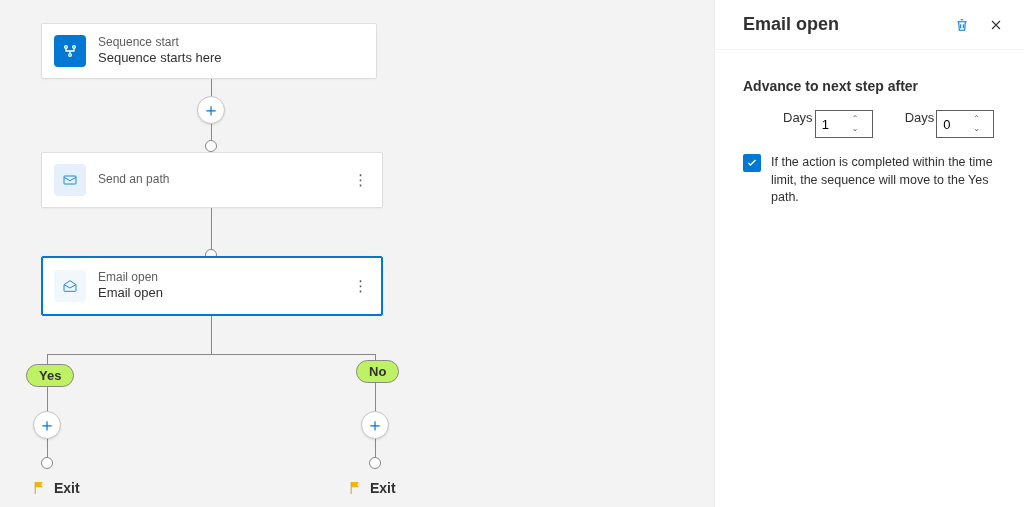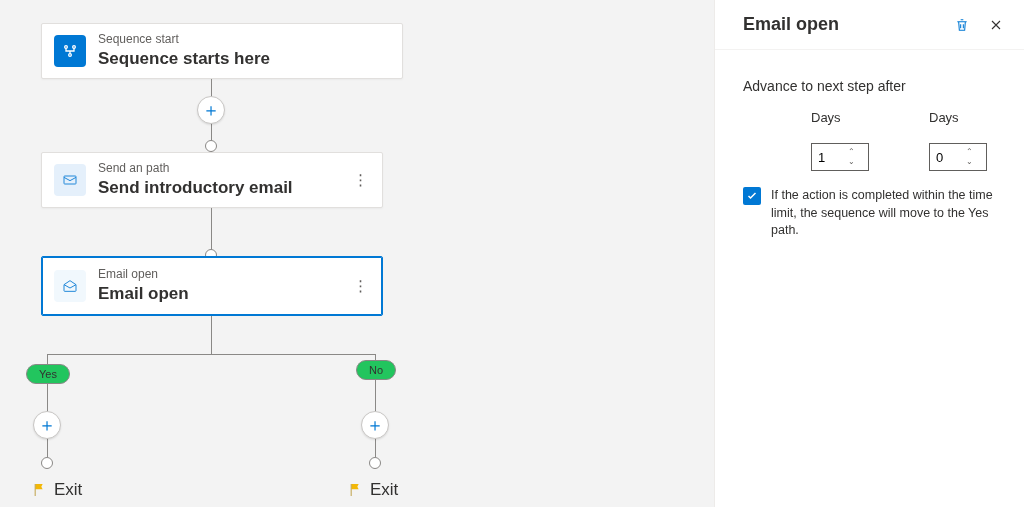--- a/index.html
+++ b/index.html
@@ -38,21 +38,21 @@
     border-radius: 4px;
     display: flex;
     align-items: center;
     justify-content: center;
     margin-right: 12px;
     flex-shrink: 0;
   }
   .icon-box.blue { background: #0078d4; color: #fff; }
   .icon-box.lightblue { background: #e5f0fb; color: #2188d9; }
   .card-text .sub { font-size: 12px; color: #605e5c; line-height: 1.3; }
-  .card-text .main { font-size: 17px; font-weight: 700; color: #323130; line-height: 1.3; }
+  .card-text .main { font-size: 13px; font-weight: 400; color: #323130; line-height: 1.3; }
   .dots {
     position: absolute;
     right: 10px;
     top: 50%;
     transform: translateY(-50%);
     color: #605e5c;
     font-size: 15px;
     cursor: pointer;
     padding: 4px;
   }
@@ -75,35 +75,35 @@
   }
   .node-circle {
     position: absolute;
     width: 12px; height: 12px;
     border-radius: 50%;
     background: #fff;
     border: 1.5px solid #8a8886;
   }
   .branch-label {
     position: absolute;
-    background: #22c55e;
+    background: #bef264;
     border: 1.5px solid #8a8886;
     border-radius: 14px;
     padding: 3px 12px;
-    font-size: 11px;
+    font-size: 13px;
     color: #323130;
-    font-weight: 400;
+    font-weight: 700;
   }
   .exit {
     position: absolute;
     display: flex;
     align-items: center;
     gap: 6px;
-    font-weight: 400;
-    font-size: 17px;
+    font-weight: 700;
+    font-size: 14px;
   }
   .flag-icon { width: 16px; height: 16px; color: #f2b706; }
 
   
   .panel {
     width: 310px;
     height: 507px;
     background: #fff;
     border-left: 1px solid #edebe9;
     display: flex;
@@ -115,23 +115,23 @@
     justify-content: space-between;
     padding: 14px 18px 14px 28px;
     border-bottom: 1px solid #f3f2f1;
   }
   .panel-header h2 { font-size: 18px; font-weight: 600; }
   .panel-header .actions { display: flex; gap: 14px; }
   .icon-btn { background: none; border: none; cursor: pointer; color: #605e5c; padding: 2px; display:flex;align-items:center;justify-content:center;}
   .icon-btn svg { width: 16px; height: 16px; }
   .icon-btn.close-x { color:#323130; }
   .panel-body { padding: 28px; }
-  .section-label { font-weight: 400; font-size: 14px; margin-bottom: 16px; }
+  .section-label { font-weight: 700; font-size: 14px; margin-bottom: 16px; }
   .field-row { display: flex; gap: 32px; padding-left: 40px; margin-bottom: 16px; }
-  .field-col { display: flex; flex-direction: column; gap: 18px; margin-left: 28px; }
+  .field-col { display: flex; flex-direction: row; gap: 2px; }
   .field-col label { font-size: 13px; color: #323130; }
   .spin-input {
     display: flex;
     align-items: center;
     border: 1px solid #605e5c;
     height: 28px;
     width: 58px;
   }
   .spin-input input {
     border: none;
@@ -168,21 +168,21 @@
     flex-shrink: 0;
     border-radius: 2px;
   }
   .chk-text { font-size: 12.5px; color: #323130; line-height: 1.4; }
 </style>
 </head>
 <body>
 
 <div class="canvas">
 
-  <div class="card" style="left:41px; top:23px; width:362px; height:56px;">
+  <div class="card" style="left:41px; top:23px; width:336px; height:56px;">
     <div class="icon-box blue">
       <svg viewBox="0 0 24 24" width="16" height="16" fill="none" stroke="#fff" stroke-width="2">
           <circle cx="6" cy="6" r="2"></circle>
           <circle cx="18" cy="6" r="2"></circle>
           <circle cx="12" cy="18" r="2"></circle>
           <path d="M6 8v4h12V8M12 12v4"></path>
         </svg>
     </div>
     <div class="card-text">
       <div class="sub">Sequence start</div>
@@ -196,21 +196,20 @@
 
   <div class="card" style="left:41px; top:152px; width:342px; height:56px;">
     <div class="icon-box lightblue">
       <svg viewBox="0 0 24 24" width="16" height="16" fill="none" stroke="#2188d9" stroke-width="1.5">
           <rect x="3" y="6" width="18" height="12" rx="1"></rect>
           <path d="M3 8l9 5 9-5"></path>
         </svg>
     </div>
     <div class="card-text">
       <div class="sub">Send an path</div>
-      <div class="main">Send introductory email</div>
     </div>
     <div class="dots">⋮</div>
   </div>
 
   <div class="vline" style="left:211px; top:208px; height:48px;"></div>
   <div class="node-circle" style="left:205px; top:249px;"></div>
 
   <div class="card selected" style="left:41px; top:256px; width:342px; height:60px;">
     <div class="icon-box lightblue" style="background:#f1f8fd;">
       <svg viewBox="0 0 24 24" width="16" height="16" fill="none" stroke="#2188d9" stroke-width="1.5">

